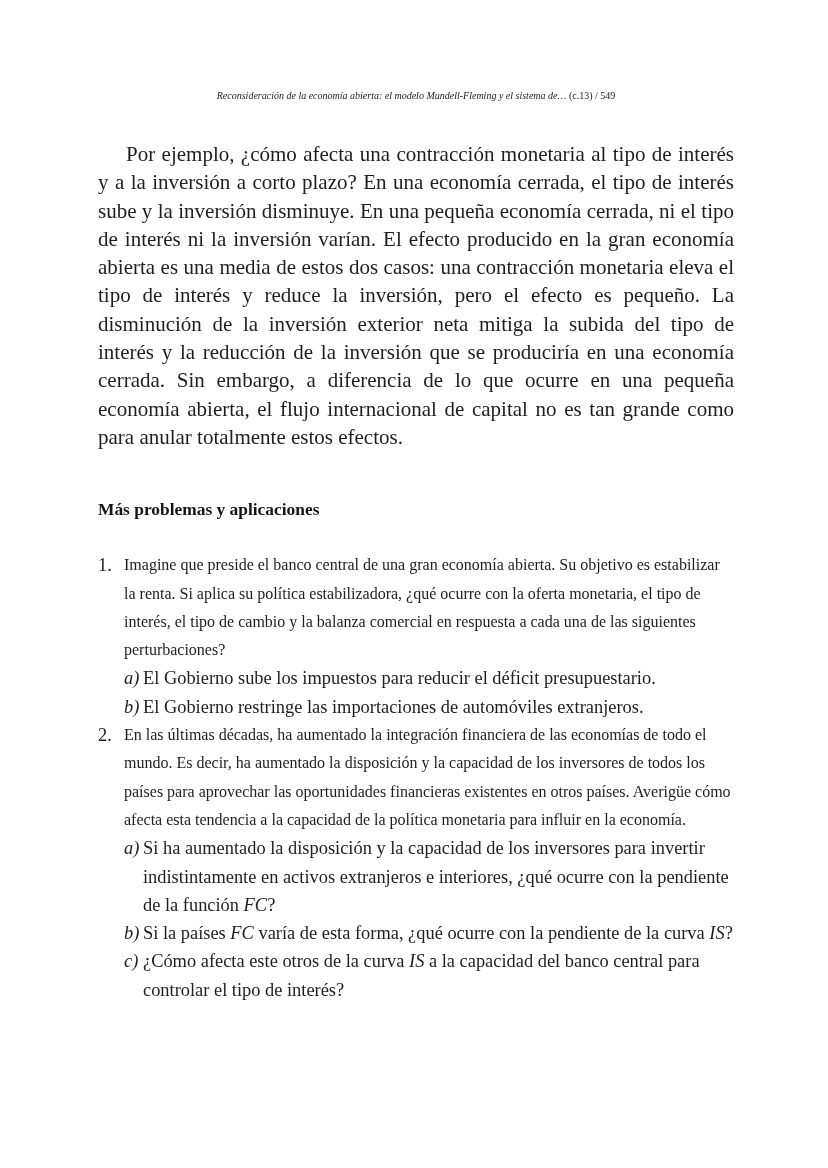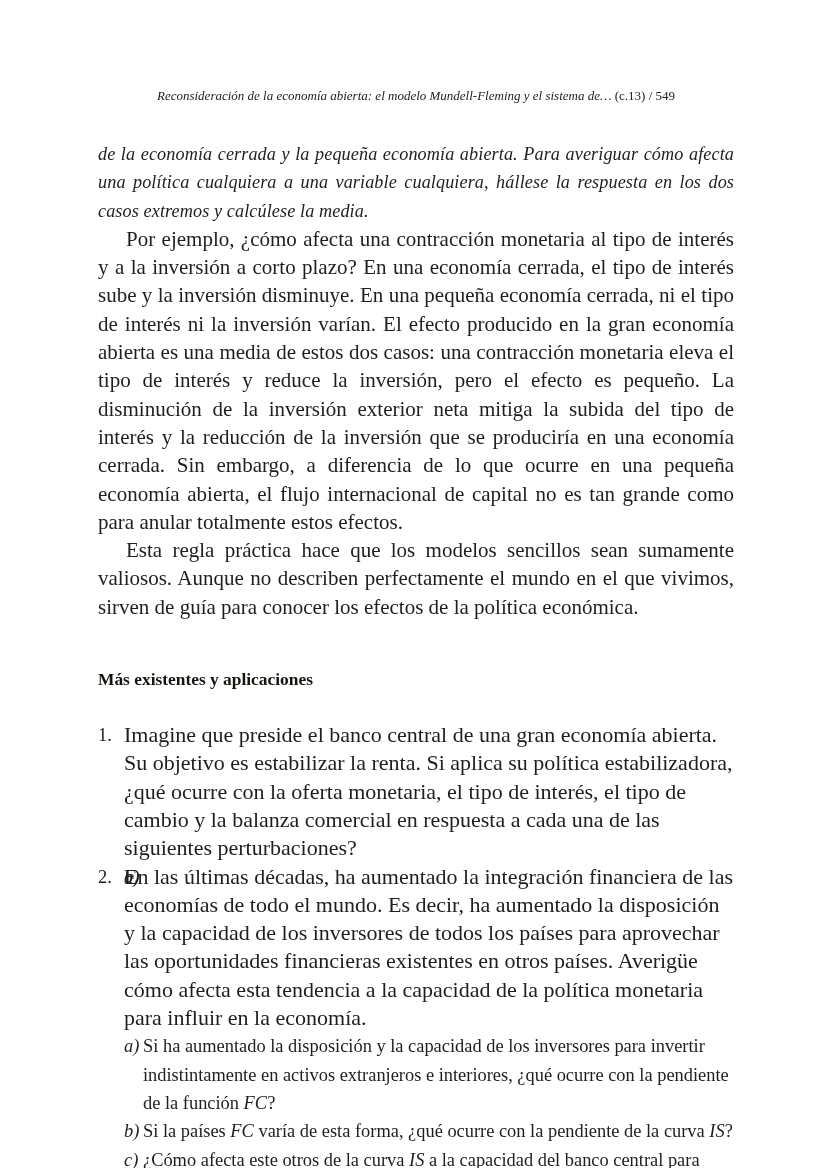--- a/index.html
+++ b/index.html
@@ -25,21 +25,21 @@
     background: #ffffff;
   }
 
   
   .runhead {
     position: absolute;
     left: 98px;
     top: 86px;
     width: 636px;
     text-align: center;
-    font-size: 13px;
+    font-size: 10px;
     line-height: 20px;
     color: #24211f;
     white-space: nowrap;
   }
   .runhead .rh-title {
     font-style: italic;
   }
   .runhead .rh-folio {
     font-style: normal;
   }
@@ -99,21 +99,21 @@
     position: absolute;
     left: 0;
     top: 0;
     width: 22px;
     font-size: 18.4px;
     line-height: 28.3px;
     text-align: left;
     color: #201d1c;
   }
   .qitem > .qtext {
-    font-size: 22px;
+    font-size: 16px;
     line-height: 28.3px;
     text-align: justify;
     color: #201d1c;
   }
 
   
   .sublist {
     margin: 0;
     padding: 0;
     list-style: none;
@@ -149,43 +149,43 @@
 <body>
 
 <div class="page">
 
   <div class="runhead">
     <span class="rh-title">Reconsideración de la economía abierta: el modelo Mundell-Fleming y el sistema de…</span><span class="rh-folio"> <span>(c.13) / 549</span></span>
   </div>
 
   <div class="column">
 
-    <p class="lead-italic">de la economía cerrada y la pequeña economía abierta. Para averiguar cómo afecta una política cualquiera a una variable cualquiera, hállese la respuesta en los dos casos extremos y calcúlese la media.</p>
 
     <p class="body-para">Por ejemplo, ¿cómo afecta una contracción monetaria al tipo de interés y a la inversión a corto plazo? En una economía cerrada, el tipo de interés sube y la inversión disminuye. En una pequeña economía cerrada, ni el tipo de interés ni la inversión varían. El efecto producido en la gran economía abierta es una media de estos dos casos: una contracción monetaria eleva el tipo de interés y reduce la inversión, pero el efecto es pequeño. La disminución de la inversión exterior neta mitiga la subida del tipo de interés y la reducción de la inversión que se produciría en una economía cerrada. Sin embargo, a diferencia de lo que ocurre en una pequeña economía abierta, el flujo internacional de capital no es tan grande como para anular totalmente estos efectos.</p>
 
-    <p class="body-para">Esta regla práctica hace que los modelos sencillos sean sumamente valiosos. Aunque no describen perfectamente el mundo en el que vivimos, sirven de guía para conocer los efectos de la política económica.</p>
 
     <div class="gap-before-heading"></div>
 
-    <p class="heading">Más existentes y aplicaciones</p>
+    <p class="heading">Más problemas y aplicaciones</p>
 
     <div class="gap-after-heading"></div>
 
     <ul class="qlist">
 
       <li class="qitem">
         <span class="marker">1.</span>
         <span class="qtext">Imagine que preside el banco central de una gran economía abierta. Su objetivo es estabilizar la renta. Si aplica su política estabilizadora, ¿qué ocurre con la oferta monetaria, el tipo de interés, el tipo de cambio y la balanza comercial en respuesta a cada una de las siguientes perturbaciones?</span>
         <ul class="sublist">
           <li class="subitem">
             <span class="marker">a)</span>
+            <span class="qtext">El Gobierno sube los impuestos para reducir el déficit presupuestario.</span>
           </li>
           <li class="subitem">
             <span class="marker">b)</span>
+            <span class="qtext">El Gobierno restringe las importaciones de automóviles extranjeros.</span>
           </li>
         </ul>
       </li>
 
       <li class="qitem">
         <span class="marker">2.</span>
         <span class="qtext">En las últimas décadas, ha aumentado la integración financiera de las economías de todo el mundo. Es decir, ha aumentado la disposición y la capacidad de los inversores de todos los países para aprovechar las oportunidades financieras existentes en otros países. Averigüe cómo afecta esta tendencia a la capacidad de la política monetaria para influir en la economía.</span>
         <ul class="sublist">
 
           <li class="subitem">

